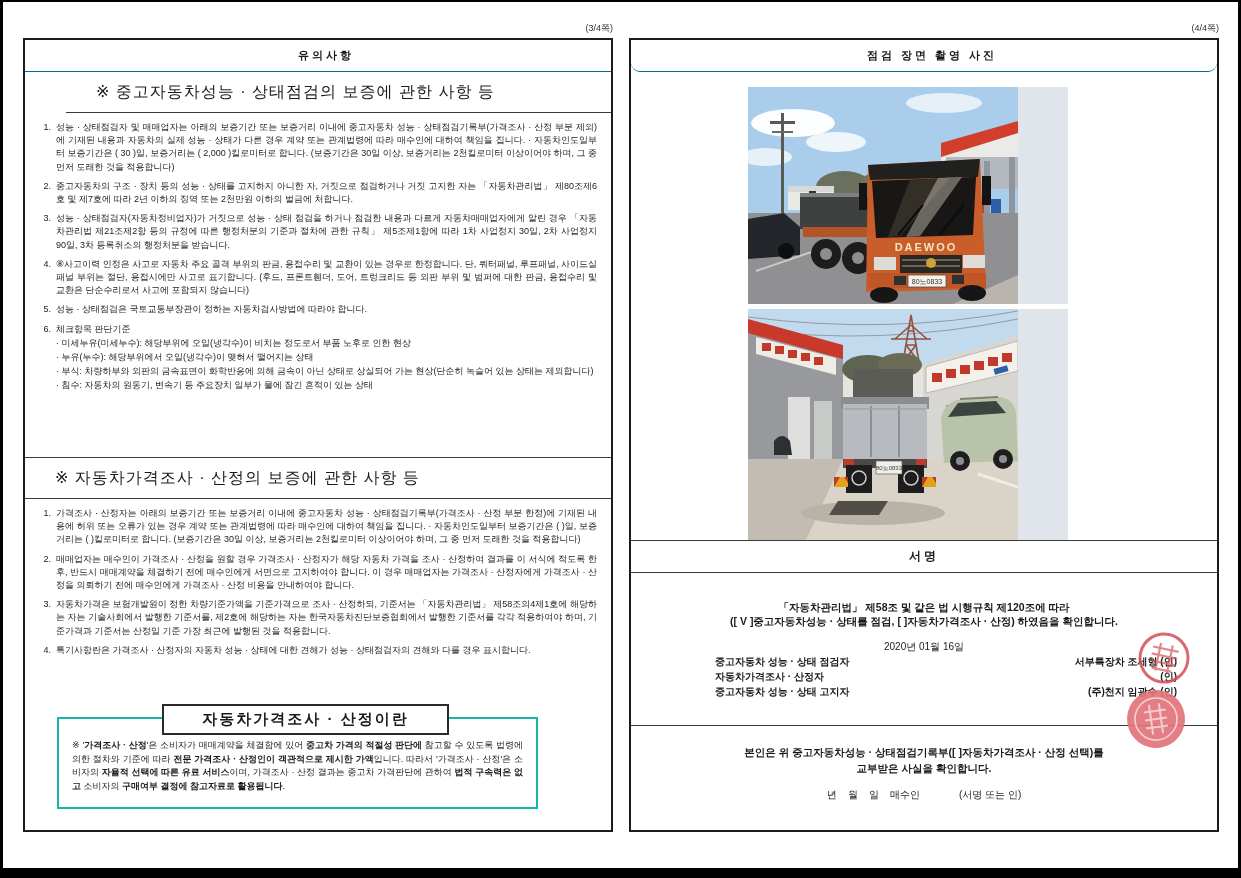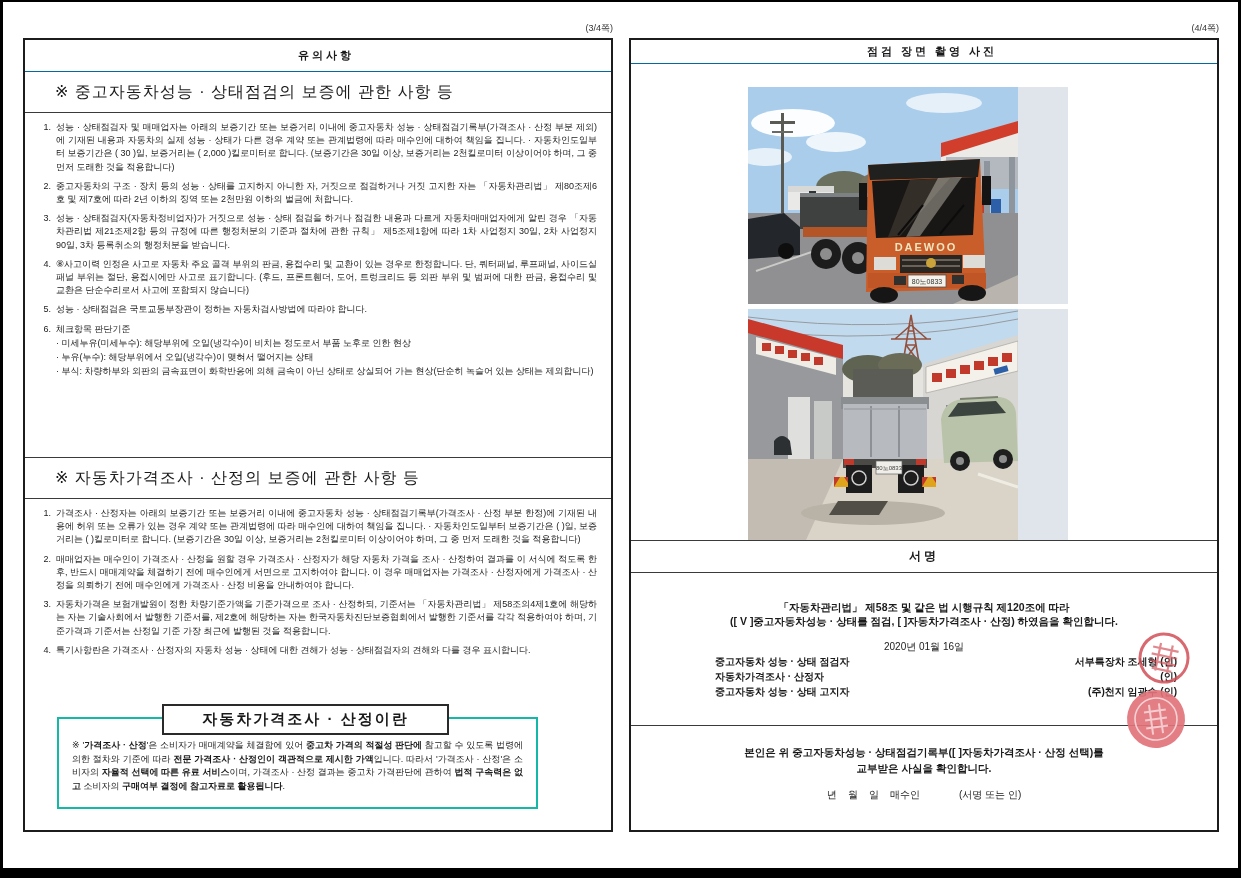--- a/index.html
+++ b/index.html
@@ -42,21 +42,21 @@
 </head>
 <body>
 
 <div class="canvas">
 
   <div class="page-label" style="left:20px;top:20px;">(3/4쪽)</div>
   <div class="page-label" style="left:626px;top:20px;">(4/4쪽)</div>
 
   <div class="page left">
     <div class="row center hdr" style="top:0;height:32px;">유의사항</div>
-    <div class="row sec-heading" style="top:32px;height:41px;">※ 중고자동차성능 · 상태점검의 보증에 관한 사항 등</div>
+    <div class="row sec-heading" style="top:32px;height:41px;margin-left:41px;">※ 중고자동차성능 · 상태점검의 보증에 관한 사항 등</div>
     <div class="row notice" style="top:73px;height:344px;">
         <div class="li">
           <span class="num">1.</span>
           <span class="txt">성능 · 상태점검자 및 매매업자는 아래의 보증기간 또는 보증거리 이내에 중고자동차 성능 · 상태점검기록부(가격조사 · 산정 부분 제외)에 기재된 내용과 자동차의 실제 성능 · 상태가 다른 경우 계약 또는 관계법령에 따라 매수인에 대하여 책임을 집니다. · 자동차인도일부터 보증기간은 ( 30 )일, 보증거리는 ( 2,000 )킬로미터로 합니다. (보증기간은 30일 이상, 보증거리는 2천킬로미터 이상이어야 하며, 그 중 먼저 도래한 것을 적용합니다)</span>
         </div>
         <div class="li">
           <span class="num">2.</span>
           <span class="txt">중고자동차의 구조 · 장치 등의 성능 · 상태를 고지하지 아니한 자, 거짓으로 점검하거나 거짓 고지한 자는 「자동차관리법」 제80조제6호 및 제7호에 따라 2년 이하의 징역 또는 2천만원 이하의 벌금에 처합니다.</span>
         </div>
         <div class="li">
@@ -66,21 +66,21 @@
         <div class="li">
           <span class="num">4.</span>
           <span class="txt">⑧사고이력 인정은 사고로 자동차 주요 골격 부위의 판금, 용접수리 및 교환이 있는 경우로 한정합니다. 단, 쿼터패널, 루프패널, 사이드실패널 부위는 절단, 용접시에만 사고로 표기합니다. (후드, 프론트휀더, 도어, 트렁크리드 등 외판 부위 및 범퍼에 대한 판금, 용접수리 및 교환은 단순수리로서 사고에 포함되지 않습니다)</span>
         </div>
         <div class="li">
           <span class="num">5.</span>
           <span class="txt">성능 · 상태점검은 국토교통부장관이 정하는 자동차검사방법에 따라야 합니다.</span>
         </div>
         <div class="li">
           <span class="num">6.</span>
-          <span class="txt">체크항목 판단기준<span class="bullets"><div>· 미세누유(미세누수): 해당부위에 오일(냉각수)이 비치는 정도로서 부품 노후로 인한 현상</div><div>· 누유(누수): 해당부위에서 오일(냉각수)이 맺혀서 떨어지는 상태</div><div>· 부식: 차량하부와 외판의 금속표면이 화학반응에 의해 금속이 아닌 상태로 상실되어 가는 현상(단순히 녹슬어 있는 상태는 제외합니다)</div></span></span>
+          <span class="txt">체크항목 판단기준<span class="bullets"><div>· 미세누유(미세누수): 해당부위에 오일(냉각수)이 비치는 정도로서 부품 노후로 인한 현상</div><div>· 누유(누수): 해당부위에서 오일(냉각수)이 맺혀서 떨어지는 상태</div><div>· 부식: 차량하부와 외판의 금속표면이 화학반응에 의해 금속이 아닌 상태로 상실되어 가는 현상(단순히 녹슬어 있는 상태는 제외합니다)</div><div>· 침수: 자동차의 원동기, 변속기 등 주요장치 일부가 물에 잠긴 흔적이 있는 상태</div></span></span>
         </div>
       </div>
     <div class="row sec-heading second" style="top:417px;height:42px;">※ 자동차가격조사 · 산정의 보증에 관한 사항 등</div>
     <div class="row notice" style="top:459px;height:205px;">
         <div class="li">
           <span class="num">1.</span>
           <span class="txt">가격조사 · 산정자는 아래의 보증기간 또는 보증거리 이내에 중고자동차 성능 · 상태점검기록부(가격조사 · 산정 부분 한정)에 기재된 내용에 허위 또는 오류가 있는 경우 계약 또는 관계법령에 따라 매수인에 대하여 책임을 집니다. · 자동차인도일부터 보증기간은 (      )일, 보증거리는 (      )킬로미터로 합니다. (보증기간은 30일 이상, 보증거리는 2천킬로미터 이상이어야 하며, 그 중 먼저 도래한 것을 적용합니다)</span>
         </div>
         <div class="li">
           <span class="num">2.</span>
@@ -94,21 +94,21 @@
           <span class="num">4.</span>
           <span class="txt">특기사항란은 가격조사 · 산정자의 자동차 성능 · 상태에 대한 견해가 성능 · 상태점검자의 견해와 다를 경우 표시합니다.</span>
         </div>
       </div>
 
     <div class="infobox-title">자동차가격조사 · 산정이란</div>
     <div class="infobox-outer"><span>※ '</span><span class="b">가격조사 · 산정</span><span>'은 소비자가 매매계약을 체결함에 있어 </span><span class="b">중고차 가격의 적절성 판단에</span><span> 참고할 수 있도록 법령에 의한 절차와 기준에 따라 </span><span class="b">전문 가격조사 · 산정인이 객관적으로 제시한 가액</span><span>입니다. 따라서 '가격조사 · 산정'은 소비자의 </span><span class="b">자율적 선택에 따른 유료 서비스</span><span>이며, 가격조사 · 산정 결과는 중고차 가격판단에 관하여 </span><span class="b">법적 구속력은 없고</span><span> 소비자의 </span><span class="b">구매여부 결정에 참고자료로 활용됩니다</span><span>.</span></div>
   </div>
 
   <div class="page right">
-    <div class="row center hdr" style="top:0;height:24px;">점검 장면 촬영 사진</div>
+    <div class="row center hdr" style="top:0;height:32px;border-radius:9px;">점검 장면 촬영 사진</div>
 
     <div class="photo" style="top:47px;height:217px;">
       <svg width="270" height="217" viewBox="0 0 270 217">
         <rect width="270" height="140" fill="#a9cdea"></rect>
         <ellipse cx="45" cy="36" rx="42" ry="14" fill="#ffffff" opacity="0.95"></ellipse>
         <ellipse cx="88" cy="55" rx="30" ry="10" fill="#ffffff" opacity="0.8"></ellipse>
         <ellipse cx="196" cy="16" rx="38" ry="10" fill="#ffffff" opacity="0.7"></ellipse>
         <ellipse cx="18" cy="70" rx="26" ry="9" fill="#ffffff" opacity="0.7"></ellipse>
 
         <rect x="33" y="26" width="3" height="100" fill="#5a5a55"></rect>

